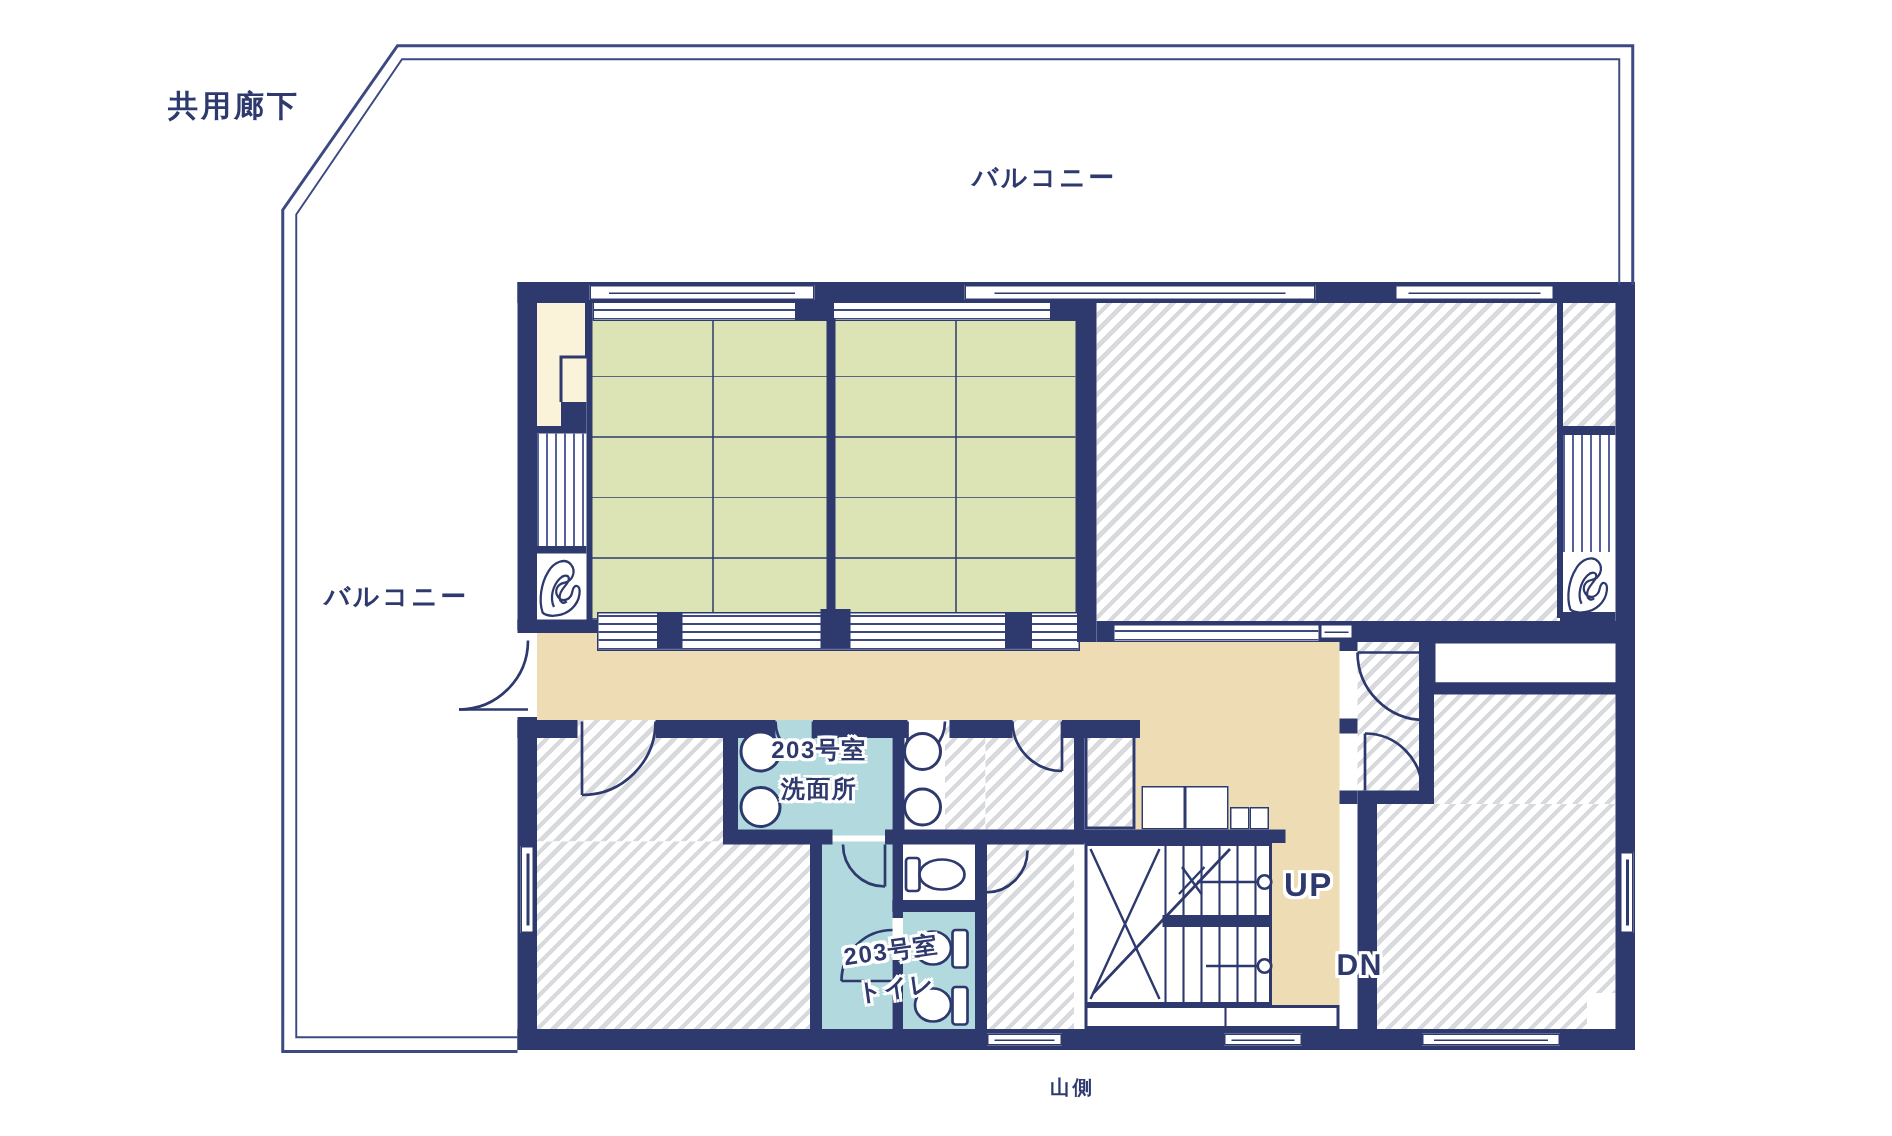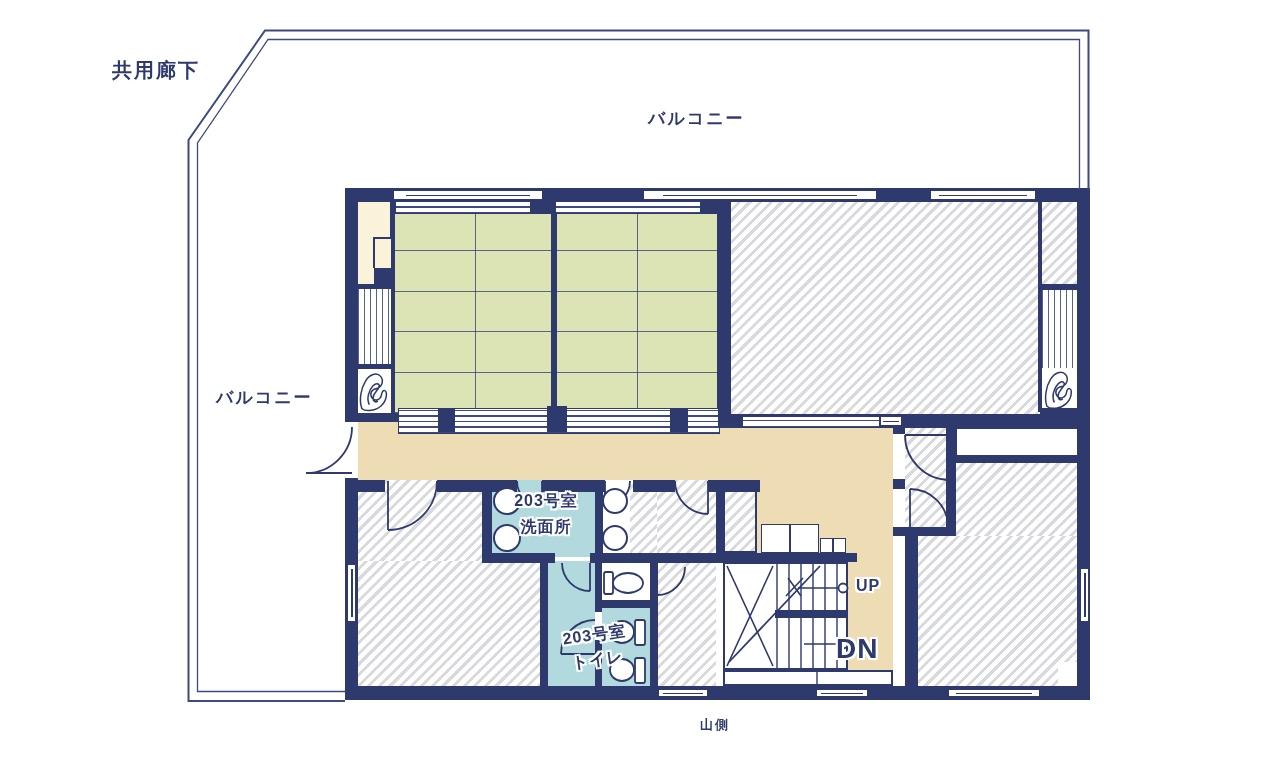--- a/index.html
+++ b/index.html
@@ -240,16 +240,16 @@
   <div class="lbl ctr z6" style="left:498px;top:488px;width:96px;font-size:16px;line-height:26px">
     <span style="display:block">203号室</span>
     <span style="display:block">洗面所</span>
   </div>
 
   <div class="lbl ctr z6" style="left:550px;top:622px;width:92px;font-size:16px;line-height:25px;transform:rotate(-8deg)">
     <span style="display:block">203号室</span>
     <span style="display:block">トイレ</span>
   </div>
 
-  <div class="lbl z6" style="left:856px;top:577px;font-size:16px">UP</div>
-  <div class="lbl z6" style="left:836px;top:633px;font-size:28px">DN</div>
+  <div class="lbl z6" style="left:856px;top:577px;font-size:22px">UP</div>
+  <div class="lbl z6" style="left:891px;top:633px;font-size:20px">DN</div>
 
 </div>
 
 </body></html>

